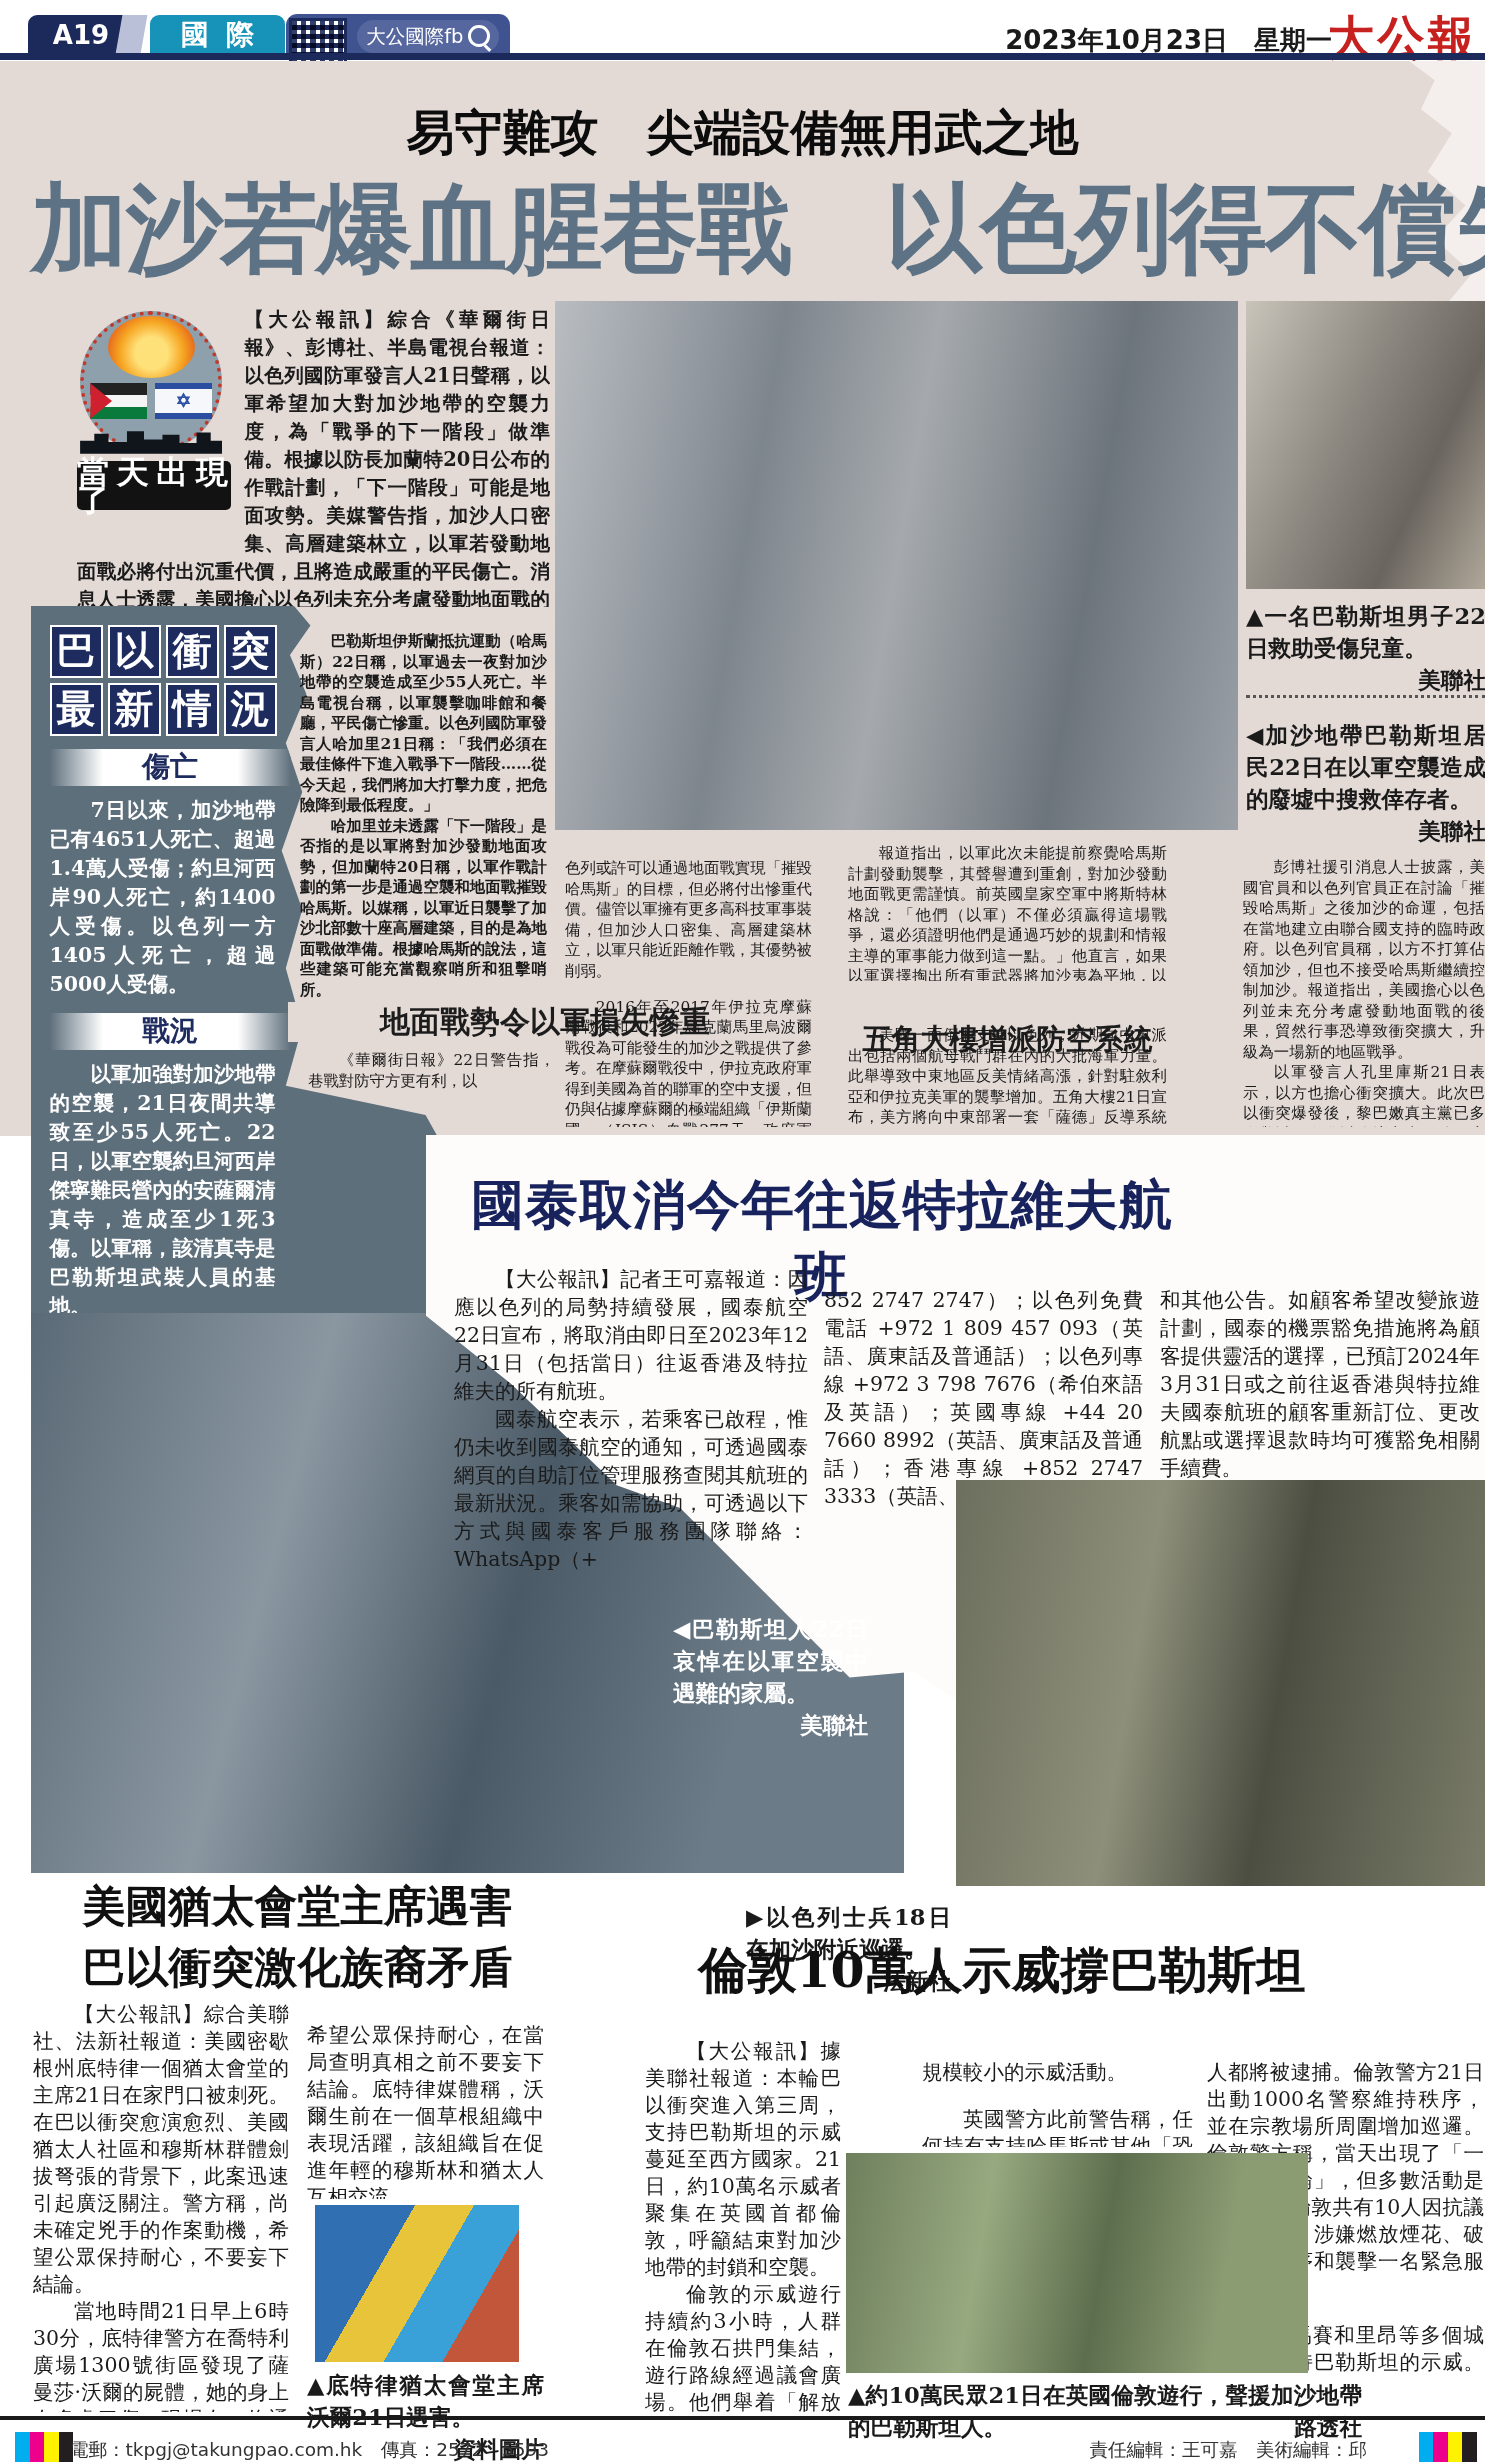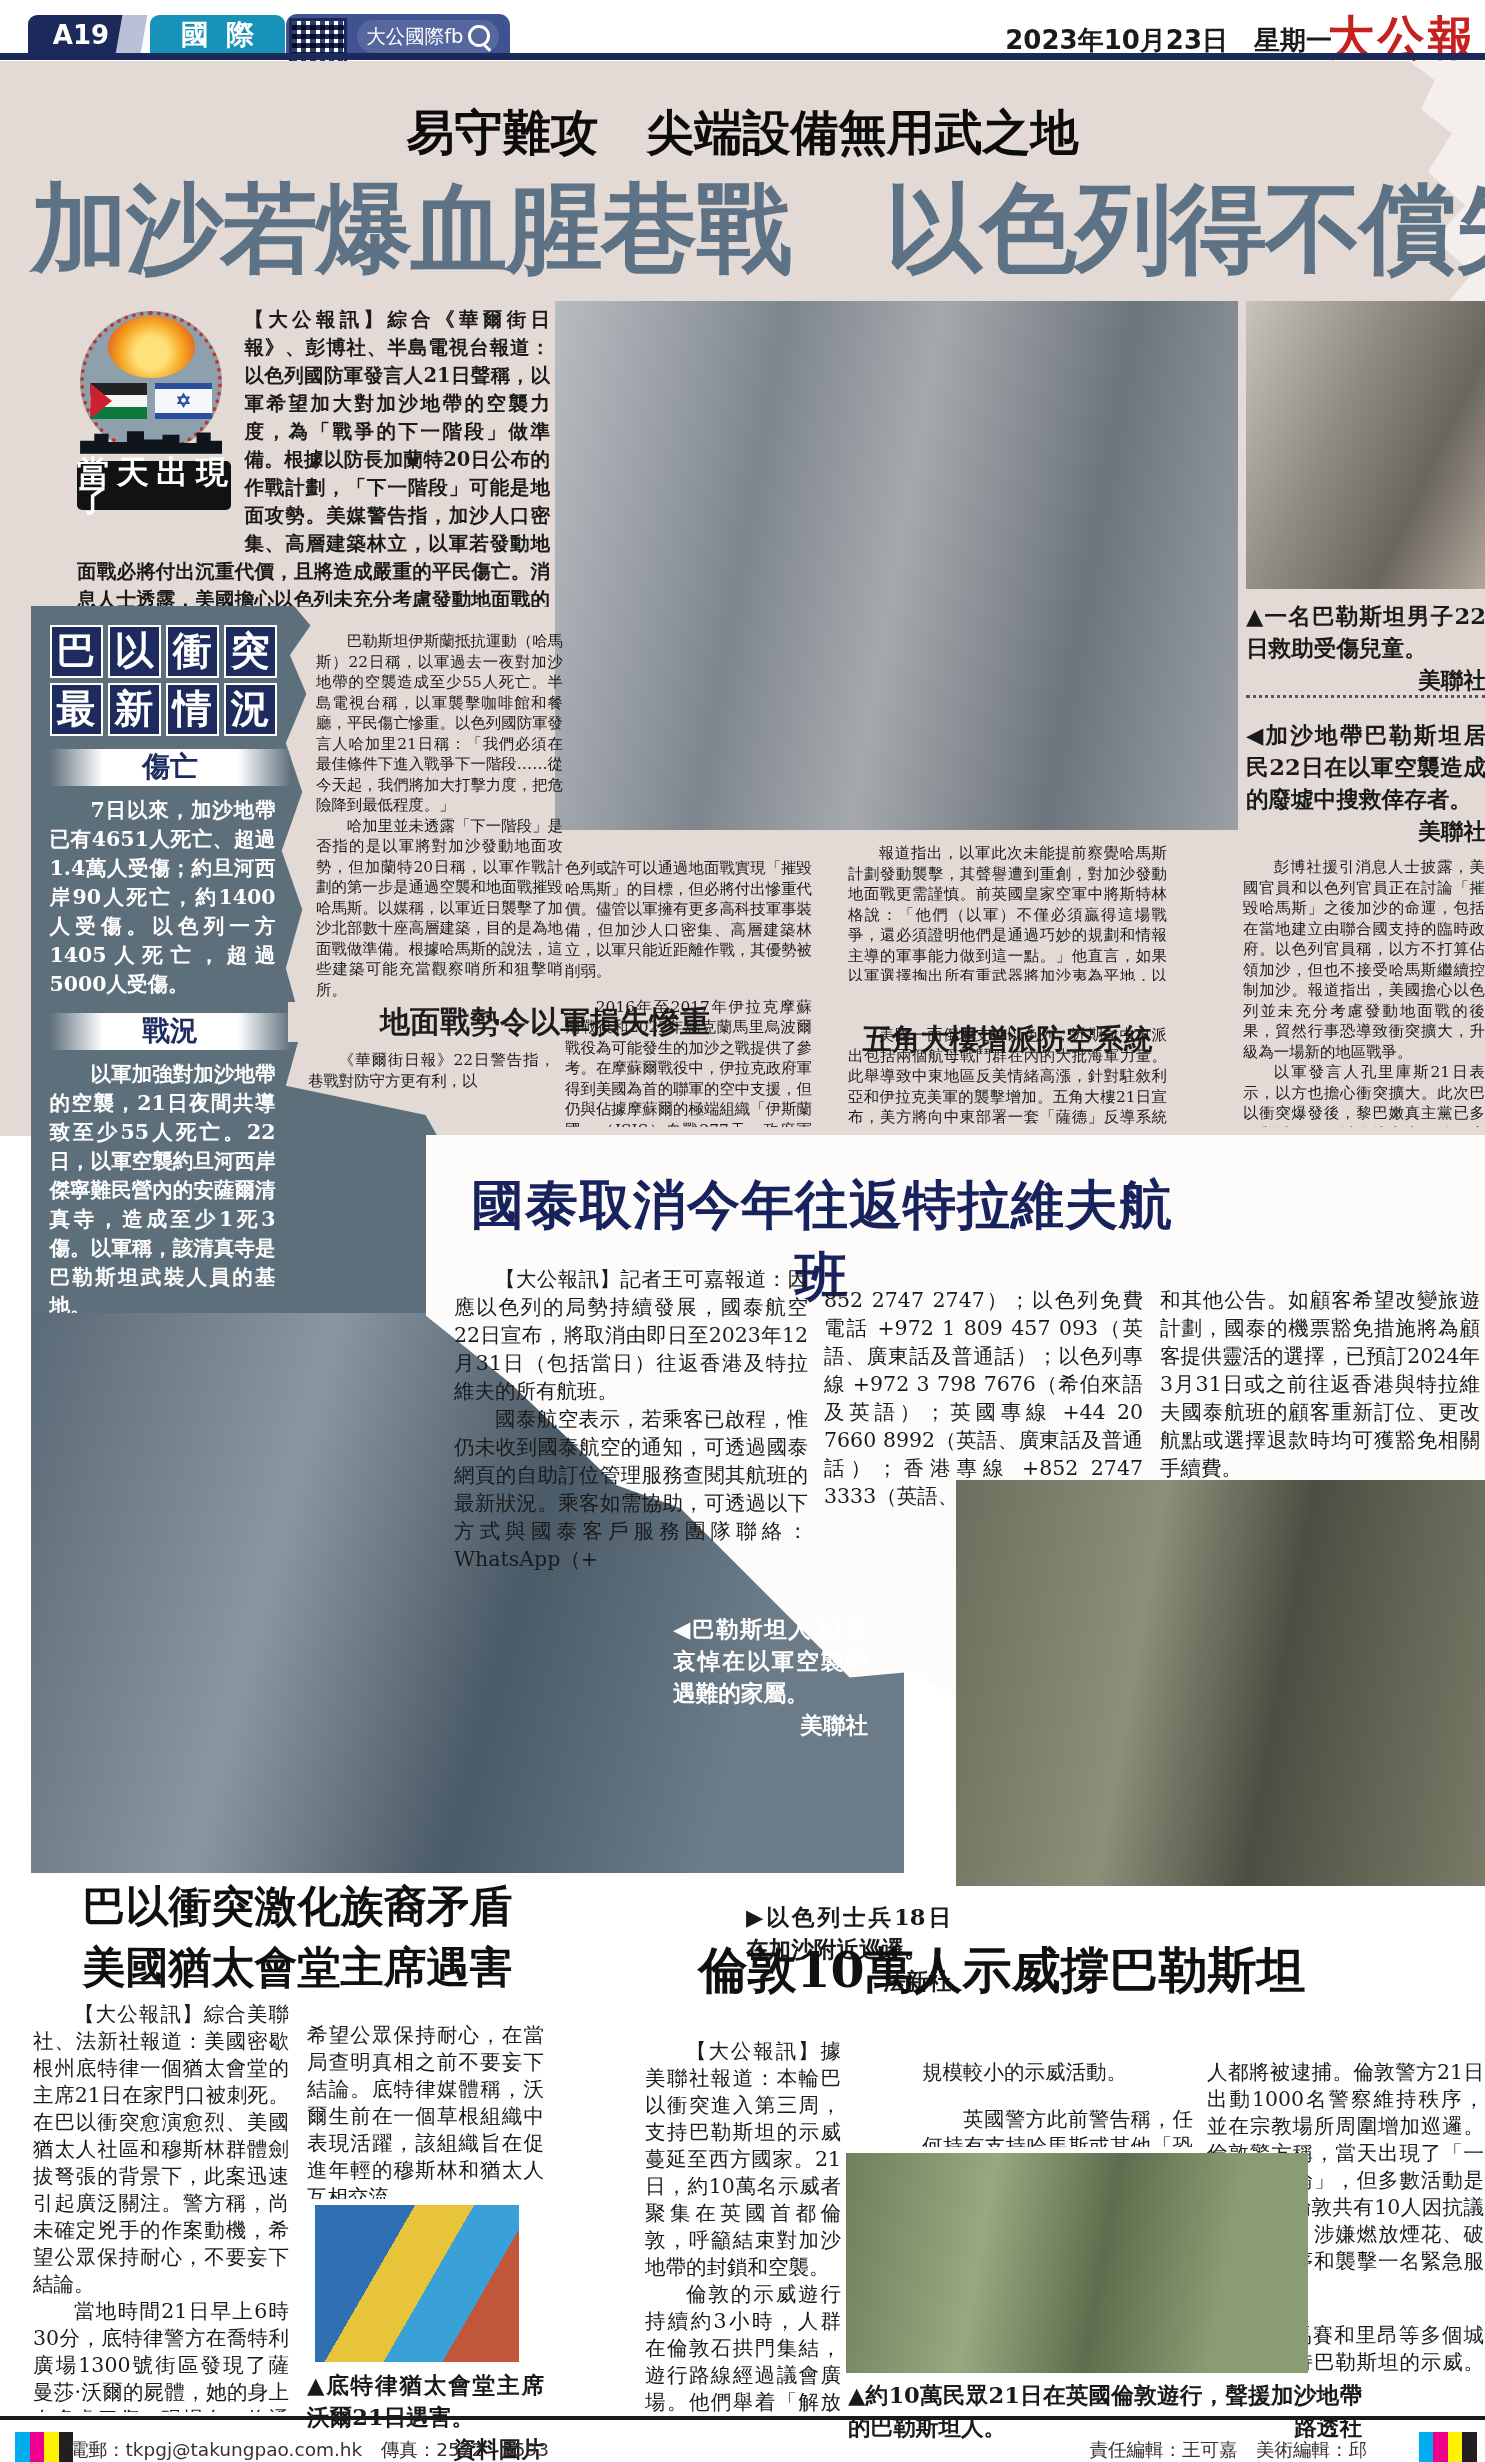--- a/index.html
+++ b/index.html
@@ -78,21 +78,21 @@
             color:#1d2b5e; font-size:28px; display:flex; align-items:center; justify-content:center; }
   .sb-text { margin-left:18.5px; font-size:20.5px; line-height:29px; font-weight:bold; }
   #sb-src { margin:13.4px 18.5px 0 18.5px; width:360px; text-align:right; font-size:21.6px; font-weight:bold; }
 
   #ph-mourning { left:31px; top:1313px; width:873px; height:560px;
                  background:linear-gradient(105deg,#5a6a76,#8a97a1 30%,#4a5a66 55%,#6b7b87 80%); }
   #cap-mourning { left:673px; top:1613px; width:195px; color:#fff; z-index:6; }
 
   
   .bodycol { font-size:15.4px; line-height:20.5px; }
-  #m-col1 { left:316px; top:631px; width:247px; height:368px; }
+  #m-col1 { left:300px; top:631px; width:247px; height:368px;font-weight:bold; }
   #m-sub1 { left:288px; top:1002px; width:514px; height:40px; text-align:center; font-size:30px; color:#1c1c1c; background:#e3dad6; }
   #m-col1b { left:308px; top:1050px; width:247px; height:72px; }
   #m-col2 { left:565px; top:843px; width:247px; height:284px; }
   #m-col3a { left:848px; top:843px; width:319px; height:138px; }
   #m-sub2 { left:848px; top:984px; width:319px; height:37px; text-align:center; font-size:29px; color:#1c1c1c;margin-top:36px; }
   #m-col3b { left:848px; top:1025px; width:319px; height:101px; }
   #m-col4 { left:1243px; top:857px; width:242px; height:270px; }
 
   
   #cathay-card { left:426px; top:1135px; width:1059px; height:565px; background:#fdfcfa; z-index:3;
@@ -263,22 +263,22 @@
     <p>和其他公告。如顧客希望改變旅遊計劃，國泰的機票豁免措施將為顧客提供靈活的選擇，已預訂2024年3月31日或之前往返香港與特拉維夫國泰航班的顧客重新訂位、更改航點或選擇退款時均可獲豁免相關手續費。</p>
 
   </div>
   <div class="abs photo" id="ph-soldiers"></div>
   <div class="abs cap" id="cap-soldiers">
     <span>▶以色列士兵18日在加沙附近巡邏。</span>
     <span class="agency">法新社</span>
   </div>
 
   <div class="abs b" id="det-headline">
+    <div>美國猶太會堂主席遇害</div>
     <div>巴以衝突激化族裔矛盾</div>
-    <div>美國猶太會堂主席遇害</div>
   </div>
   <div class="abs news40 just clip" id="det-c1">
     <p class="ind">【大公報訊】綜合美聯社、法新社報道：美國密歇根州底特律一個猶太會堂的主席21日在家門口被刺死。在巴以衝突愈演愈烈、美國猶太人社區和穆斯林群體劍拔弩張的背景下，此案迅速引起廣泛關注。警方稱，尚未確定兇手的作案動機，希望公眾保持耐心，不要妄下結論。</p>
     <p class="ind">當地時間21日早上6時30分，底特律警方在喬特利廣場1300號街區發現了薩曼莎·沃爾的屍體，她的身上有多處刀傷，現場有一條通往其住所的血跡，警方認為她的住所是案發地點。沃爾今年40歲，是艾薩克艾格市中心猶太會堂的主席，生前積極參與民主黨黨內事務，曾為民主黨眾議員斯洛特金工作。</p>
 
   </div>
   <div class="abs news40 just clip" id="det-c2">
     <p>希望公眾保持耐心，在當局查明真相之前不要妄下結論。底特律媒體稱，沃爾生前在一個草根組織中表現活躍，該組織旨在促進年輕的穆斯林和猶太人互相交流。</p>
 
   </div>

